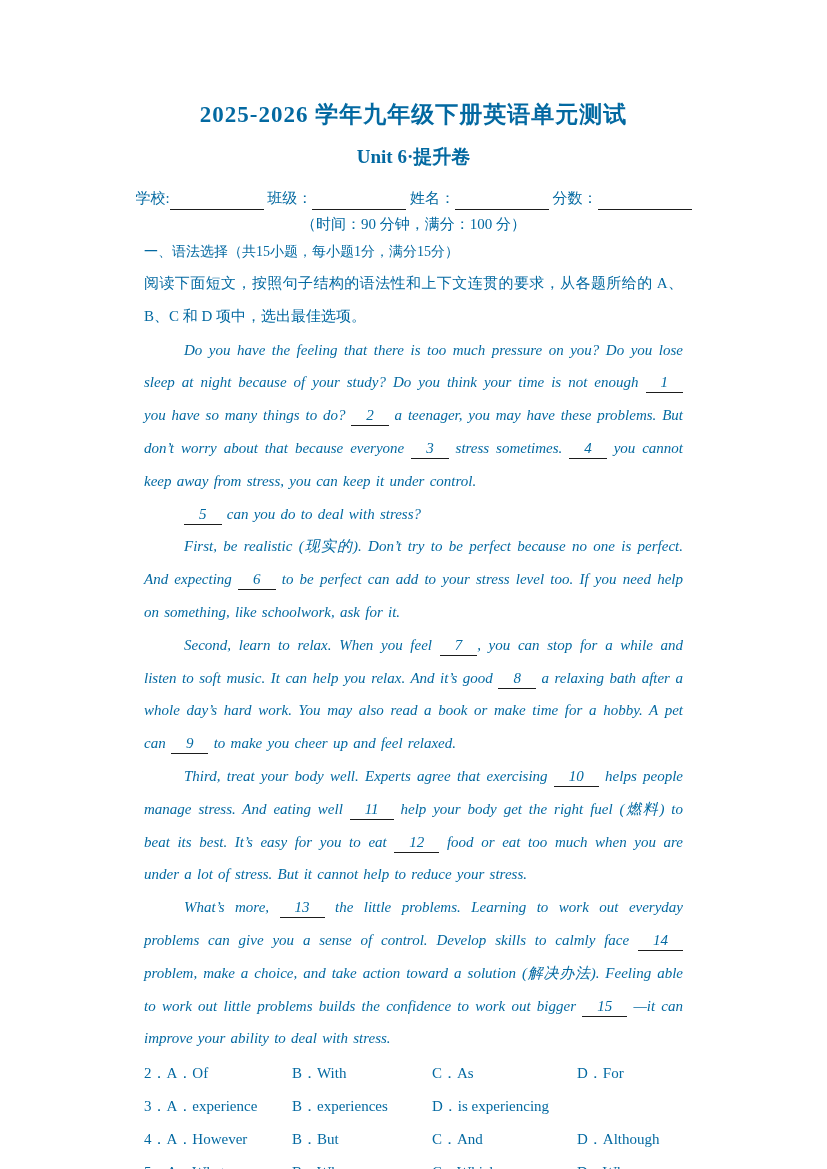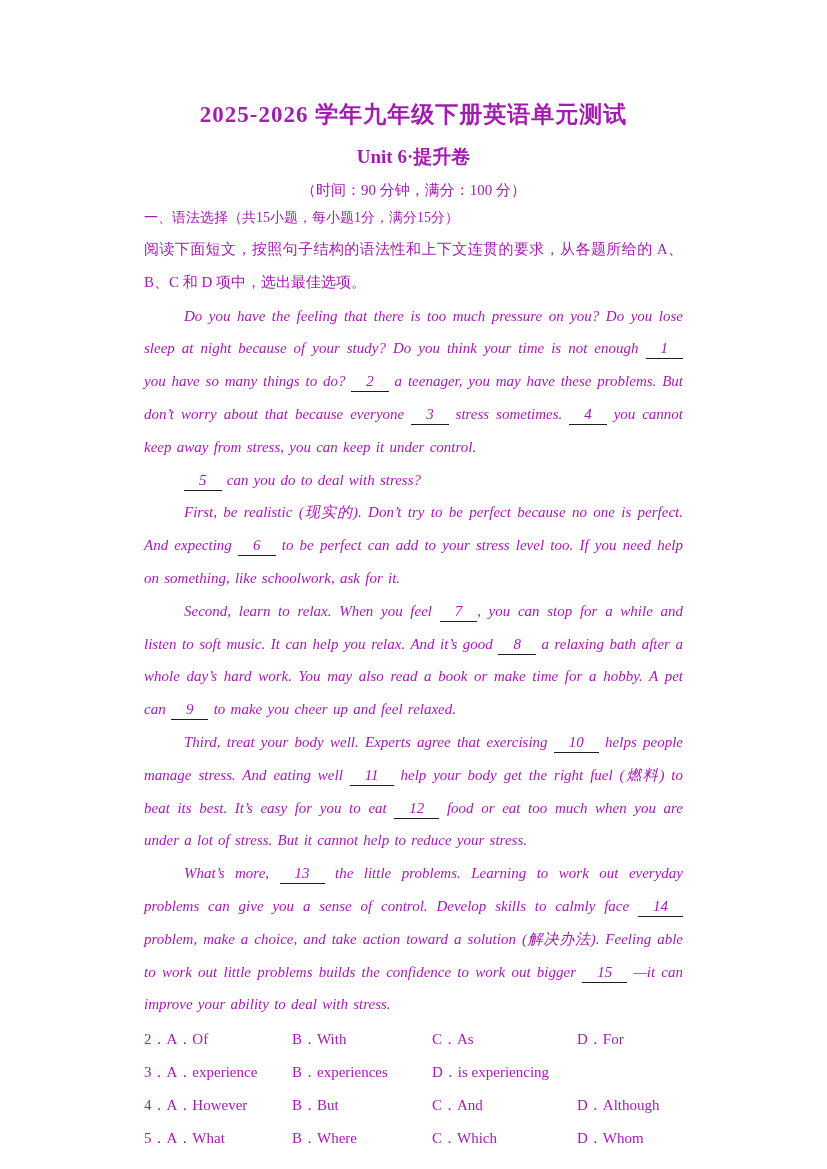--- a/index.html
+++ b/index.html
@@ -3,21 +3,21 @@
 <meta charset="utf-8">
 <style>
   * { margin: 0; padding: 0; box-sizing: border-box; }
   html, body { background: #ffffff; }
   .page {
     position: relative;
     width: 699px;
     height: 1169px;
     margin: 0 auto;
     background: #ffffff;
-    color: #a21caf;
+    color: #0369a1;
     font-family: "Liberation Serif", "DejaVu Serif", serif;
     overflow: hidden;
   }
   .content { padding: 0 80px; }
 
   .doc-title {
     padding-top: 100px;
     text-align: center;
     font-size: 23px;
     font-weight: bold;
@@ -44,21 +44,21 @@
   }
   .field-group { display: flex; align-items: flex-end; }
   .field-line {
     display: inline-block;
     width: 94px;
     height: 19px;
     border-bottom: 1px solid #1d1d1d;
   }
 
   .exam-info {
-    margin-top: 7px;
+    margin-top: 1px;
     text-align: center;
     font-size: 15px;
     line-height: 26px;
   }
 
   .section-heading {
     font-size: 14px;
     font-weight: normal;
     line-height: 30px;
   }
@@ -96,20 +96,38 @@
   }
   .q-cell { white-space: nowrap; overflow: hidden; }
 </style>
 </head>
 <body>
 
 <div class="page">
   <h1 class="doc-title">2025-2026 学年九年级下册英语单元测试</h1>
   <h2 class="doc-subtitle">Unit 6·提升卷</h2>
 
+  <div class="fields-row">
+    <span class="field-group">
+      <span>学校:</span>
+      <span class="field-line"></span>
+    </span>
+    <span class="field-group">
+      <span>班级：</span>
+      <span class="field-line"></span>
+    </span>
+    <span class="field-group">
+      <span>姓名：</span>
+      <span class="field-line"></span>
+    </span>
+    <span class="field-group">
+      <span>分数：</span>
+      <span class="field-line"></span>
+    </span>
+  </div>
 
   <div class="exam-info">（时间：90 分钟，满分：100 分）</div>
 
   <div class="content">
     <div class="section-heading">一、语法选择（共15小题，每小题1分，满分15分）</div>
     <div class="instructions">阅读下面短文，按照句子结构的语法性和上下文连贯的要求，从各题所给的 A、B、C 和 D 项中，选出最佳选项。</div>
 
     <div class="passage">
         <p class="para">Do you have the feeling that there is too much pressure on you? Do you lose sleep at night because of your study? Do you think your time is not enough <span class="blank">1</span> you have so many things to do? <span class="blank">2</span> a teenager, you may have these problems. But don’t worry about that because everyone <span class="blank">3</span> stress sometimes. <span class="blank">4</span> you cannot keep away from stress, you can keep it under control.</p>
         <p class="para"><span class="blank">5</span> can you do to deal with stress?</p>

